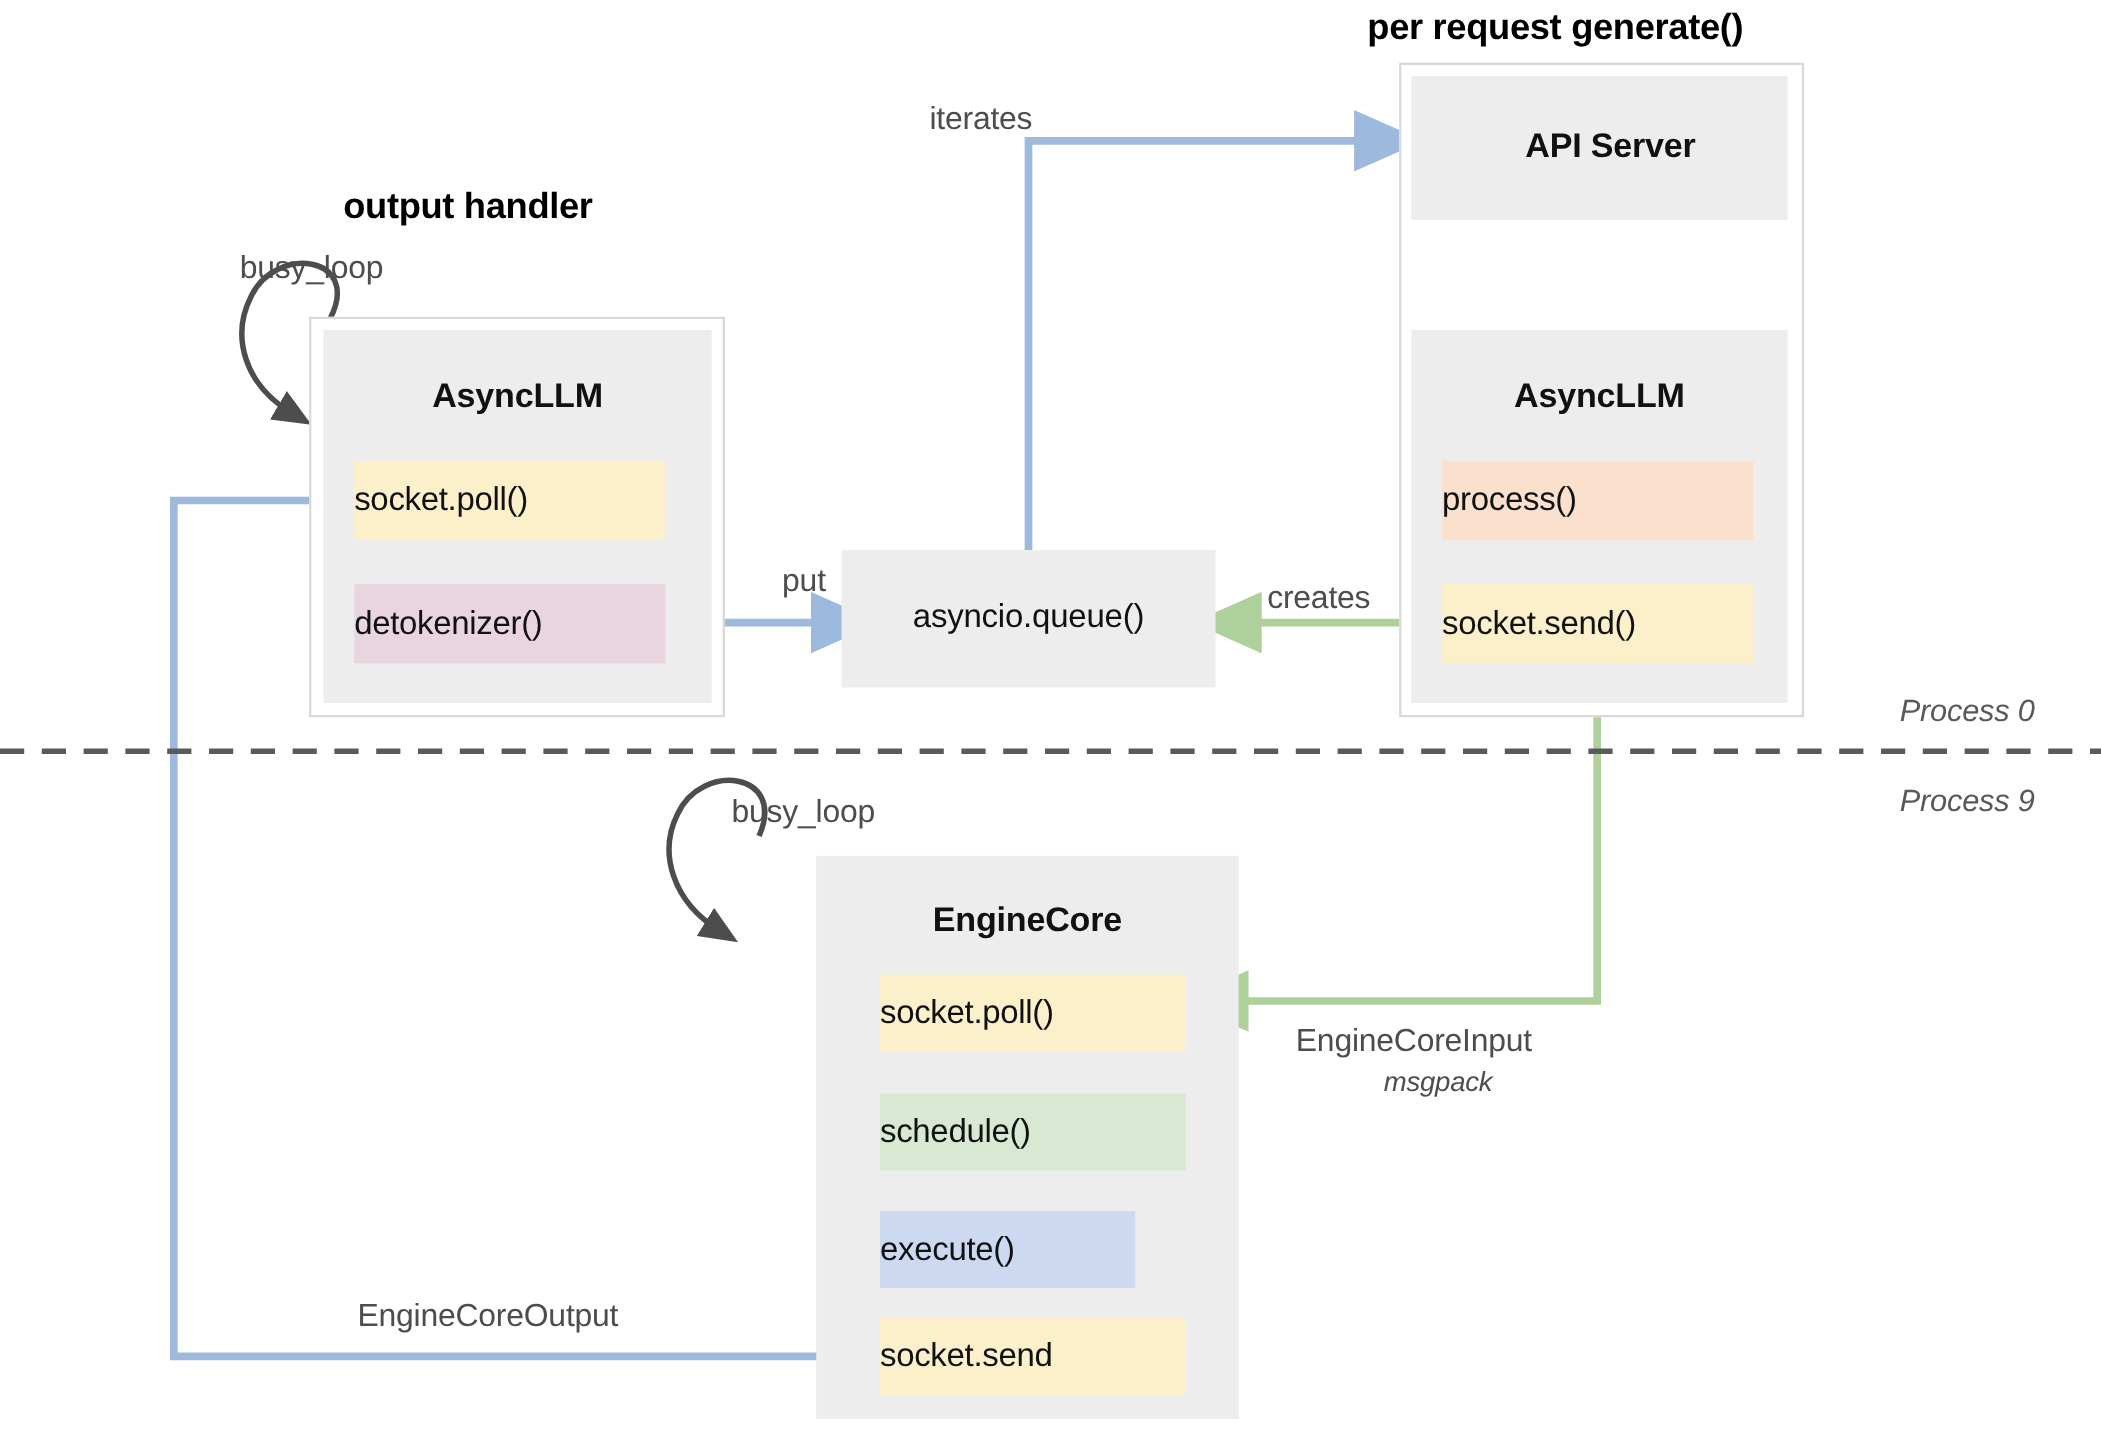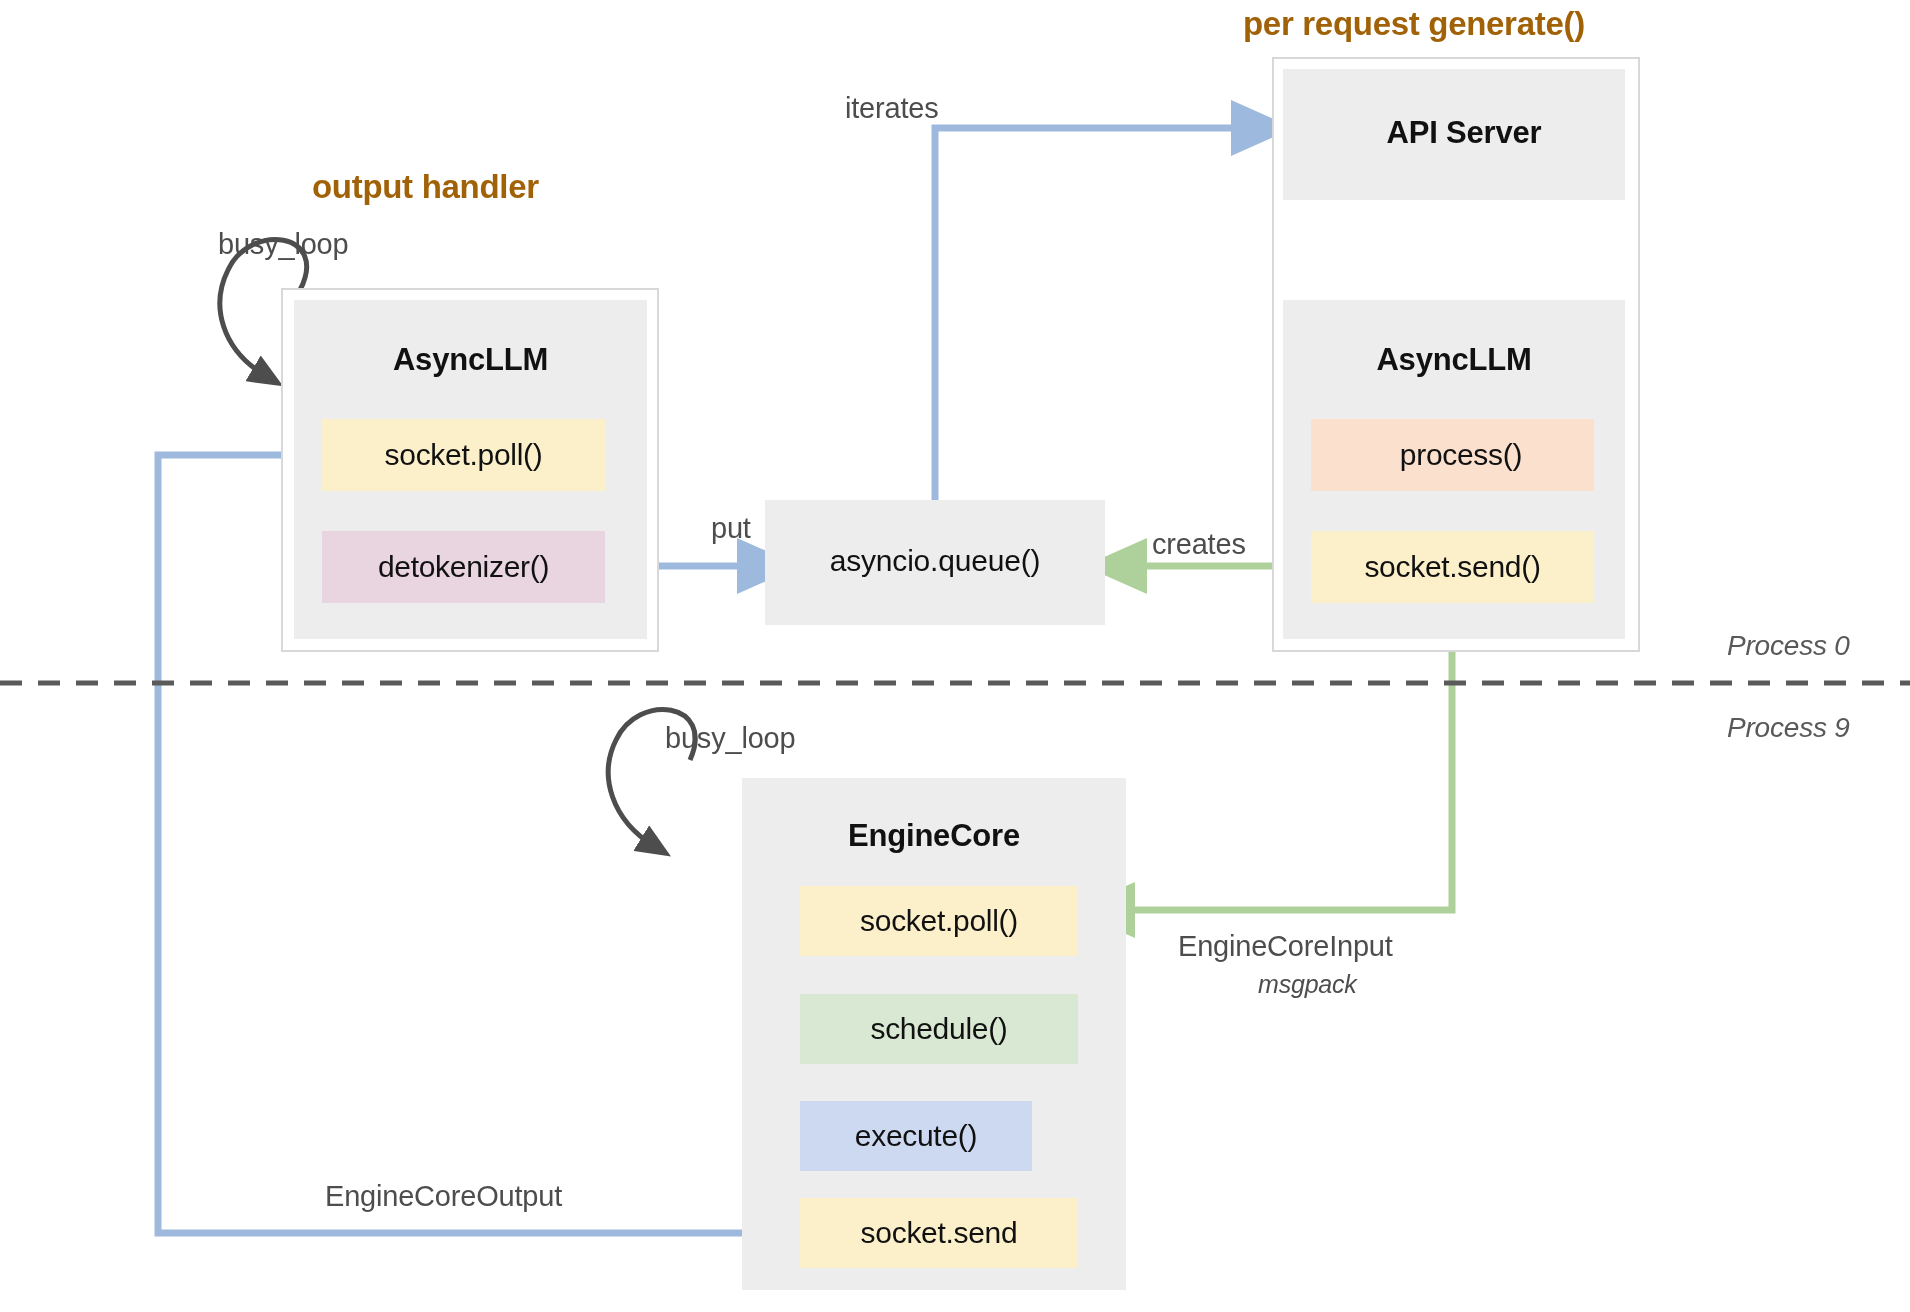--- a/index.html
+++ b/index.html
@@ -23,21 +23,21 @@
     left: 0;
     top: 0;
     width: 1910px;
     height: 1312px;
     pointer-events: none;
   }
   .group-title {
     position: absolute;
     font-weight: bold;
     font-size: 33px;
-    color: #a16207;
+    color: #000000;
     white-space: nowrap;
     letter-spacing: -0.3px;
   }
   .frame {
     position: absolute;
     border: 2px solid #d8d8d8;
     background: #ffffff;
     box-sizing: border-box;
   }
   .node {
@@ -61,21 +61,21 @@
     right: 0;
     text-align: center;
     font-size: 30px;
     color: #111111;
     letter-spacing: -0.2px;
   }
   .slot {
     position: absolute;
     display: flex;
     align-items: center;
-    justify-content: center;
+    justify-content: flex-start;
     font-size: 30px;
     color: #111111;
     box-sizing: border-box;
     letter-spacing: -0.3px;
   }
   .edge-label {
     position: absolute;
     font-size: 29px;
     color: #4d4d4d;
     white-space: nowrap;
@@ -172,21 +172,21 @@
   <div class="frame" style="left:1272px; top:57px; width:368px; height:595px;"></div>
 
   <div class="node" style="left:1283px; top:69px; width:342px; height:131px;">
     <div class="node-title" style="top:46px;padding-left:20px;">API Server</div>
   </div>
 
   <div class="node" style="left:1283px; top:300px; width:342px; height:339px;">
     <div class="node-title" style="top:42px;">AsyncLLM</div>
   </div>
 
-  <div class="slot" style="left:1311px; top:419px; width:283px; height:72px; background:#fae0cd;padding-left:17px;">
+  <div class="slot" style="left:1311px; top:419px; width:283px; height:72px; background:#fae0cd;">
     <span>process()</span>
   </div>
 
   <div class="slot" style="left:1311px; top:531px; width:283px; height:72px; background:#fbf0c9;">
     <span>socket.send()</span>
   </div>
 
   <div class="edge-label" style="left:1152px; top:528px;">creates</div>
 
   <div class="process-label" style="left:1727px; top:630px;">Process 0</div>

